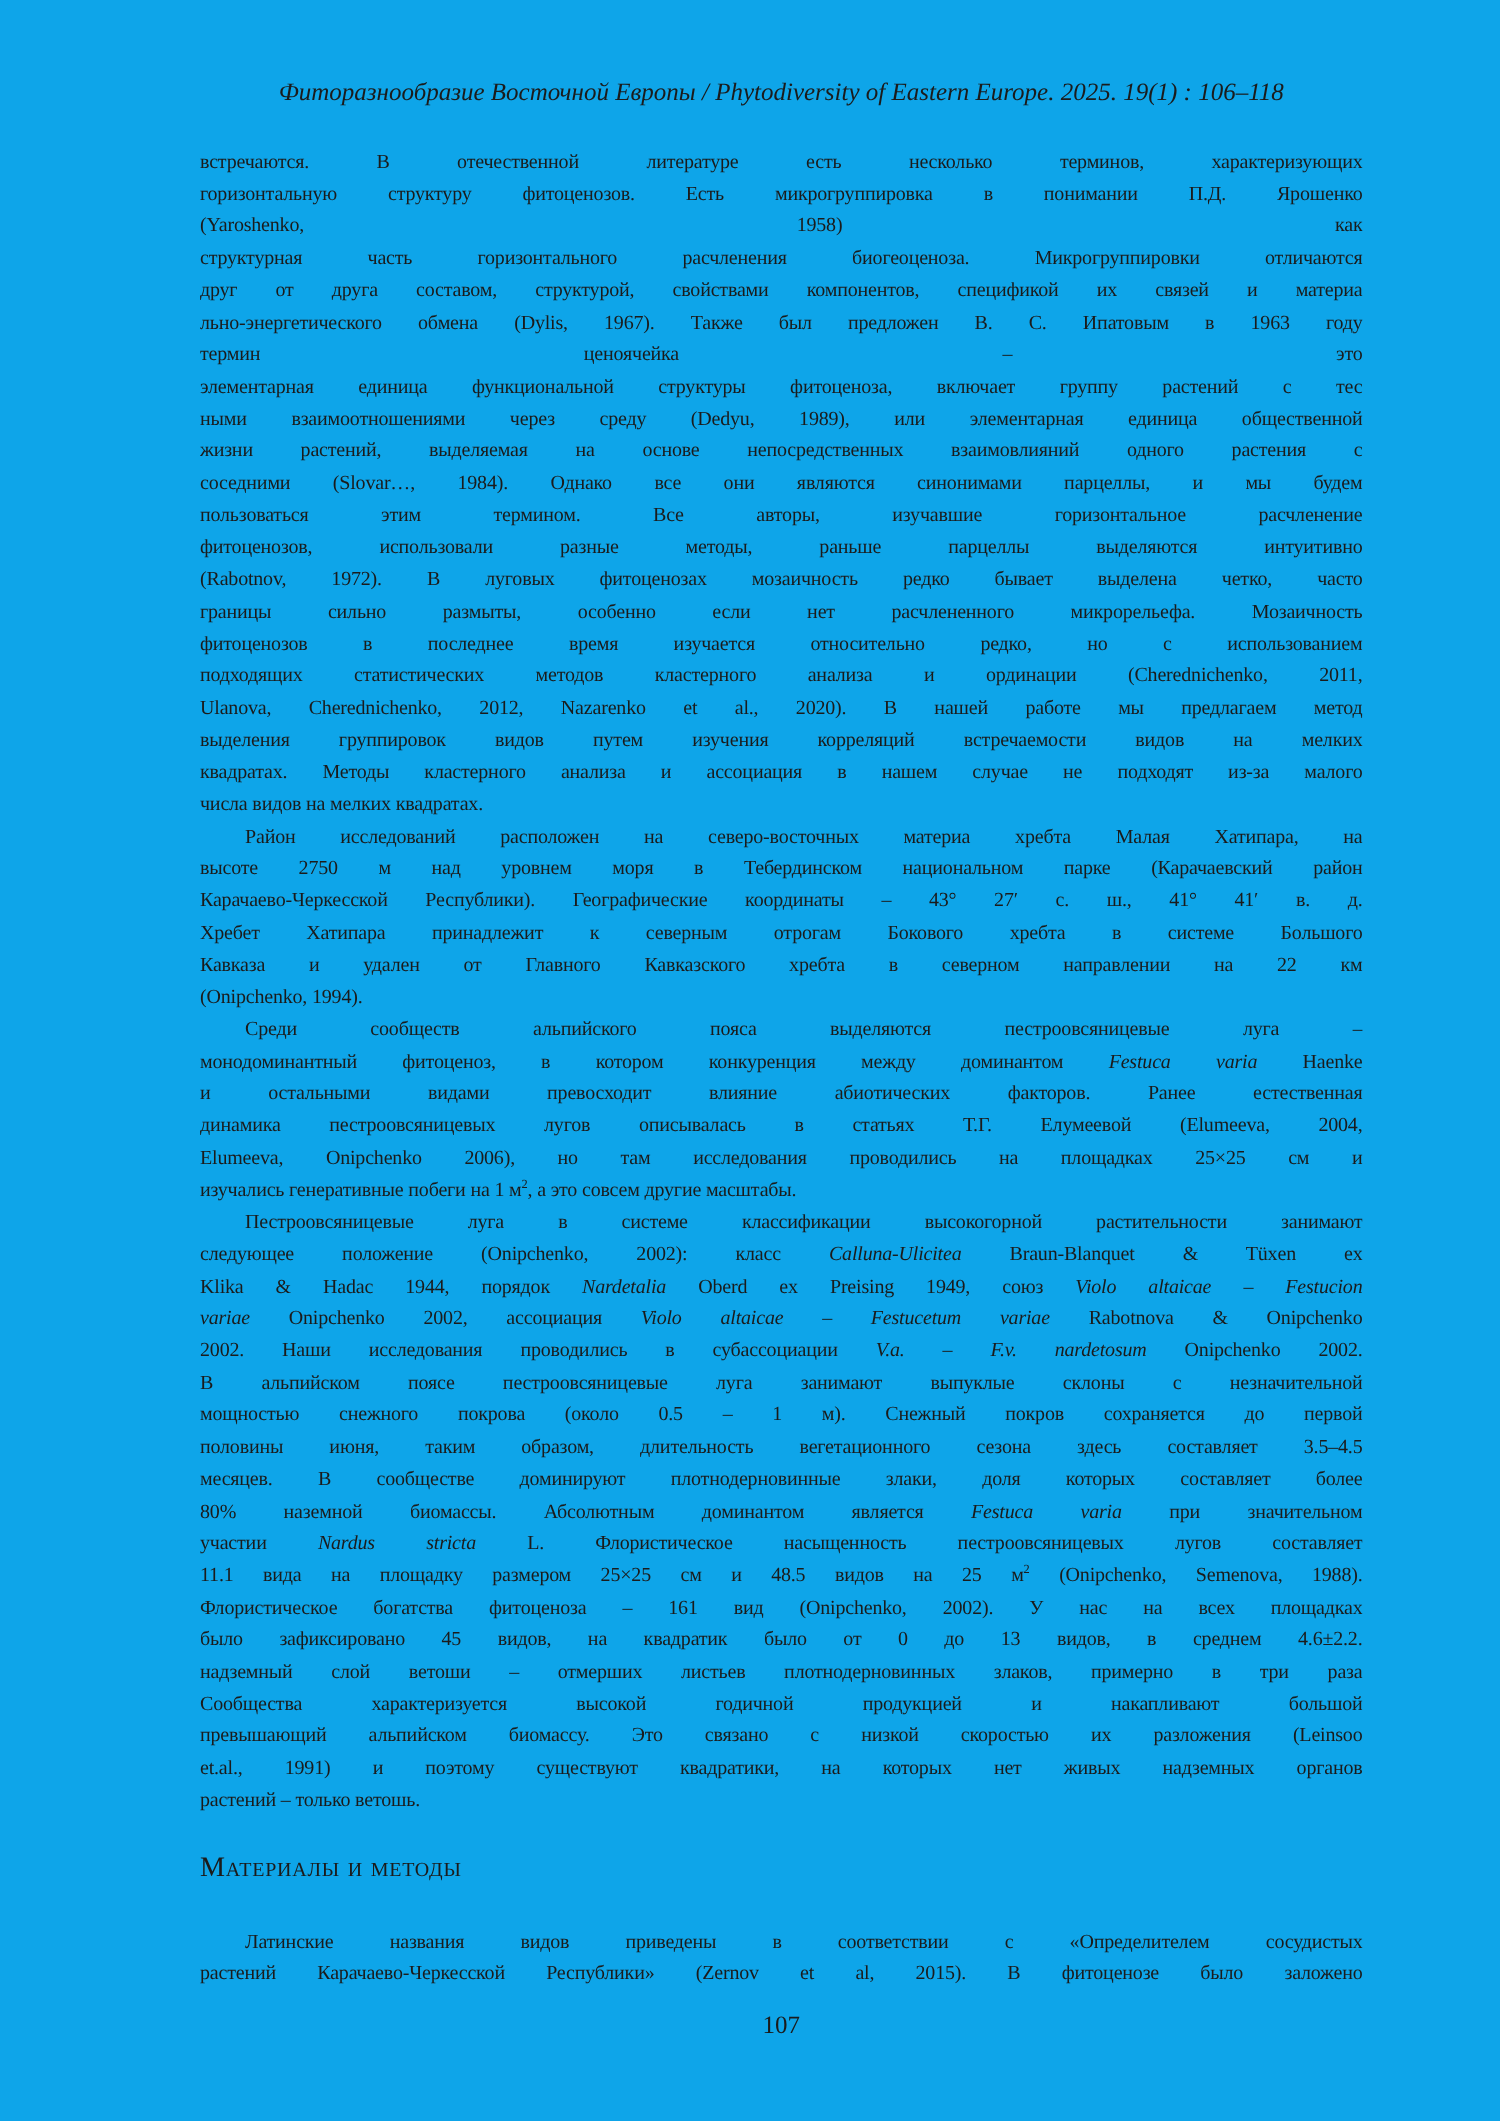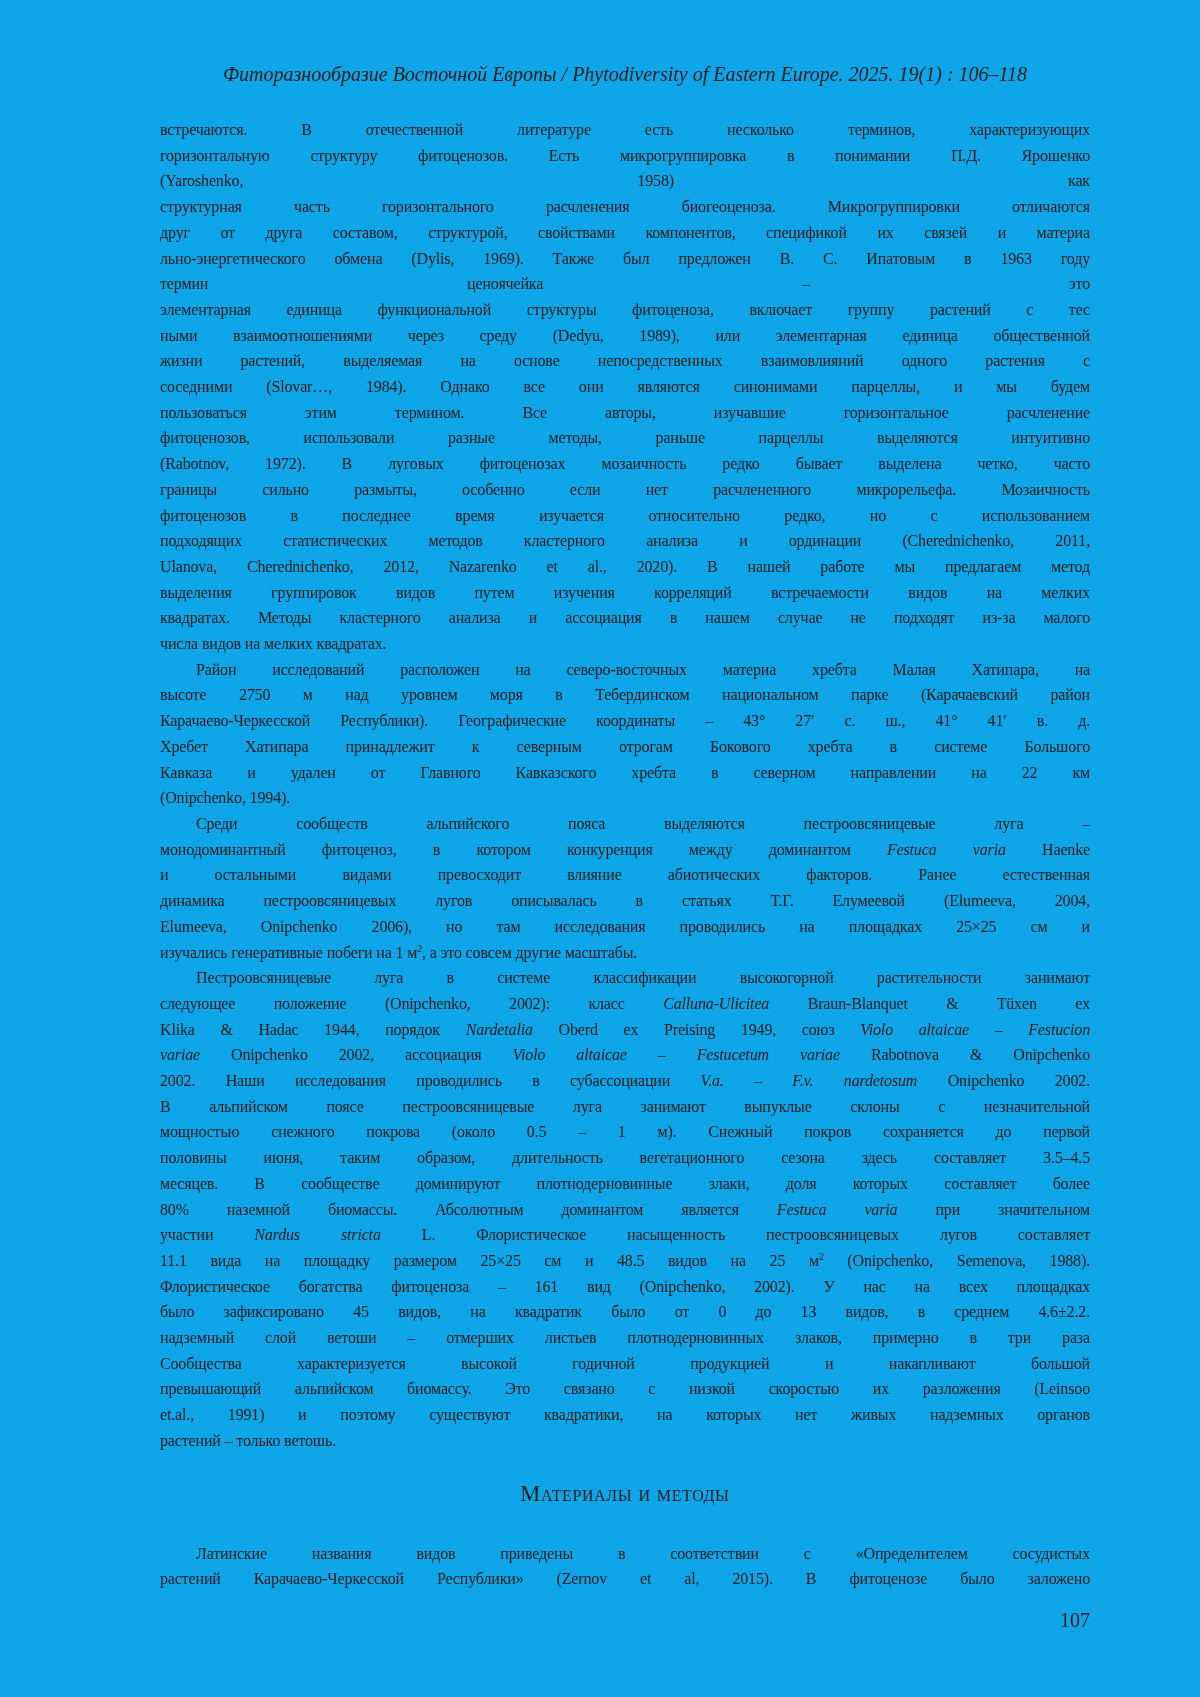--- a/index.html
+++ b/index.html
@@ -44,50 +44,50 @@
   .line.lastline {
     text-align-last: left;
   }
   .line sup {
     font-size: 0.62em;
     line-height: 0;
     vertical-align: super;
   }
   .section-heading {
     width: 930px;
-    text-align: center;
+    text-align: left;
     font-variant: small-caps;
     font-size: 22.5px;
     line-height: 26px;
     letter-spacing: 0.6px;
     margin-top: 27px;
     margin-bottom: 34px;
   }
   .page-number {
     width: 930px;
-    text-align: right;
+    text-align: center;
     font-size: 20px;
     margin-top: 17px;
   }
 </style>
 </head>
 <body>
 
 <div class="page">
   <div class="journal-header">Фиторазнообразие Восточной Европы / Phytodiversity of Eastern Europe. 2025. 19(1) : 106–118</div>
 
   <div class="body-text">
     <div id="paras-before">
         <div class="para">
           <div class="line"><span>встречаются. В отечественной литературе есть несколько терминов, характеризующих</span></div>
           <div class="line"><span>горизонтальную структуру фитоценозов. Есть микрогруппировка в понимании П.Д. Ярошенко</span></div>
           <div class="line"><span>(Yaroshenko, 1958) как</span></div>
           <div class="line"><span>структурная часть горизонтального расчленения биогеоценоза. Микрогруппировки отличаются</span></div>
           <div class="line"><span>друг от друга составом, структурой, свойствами компонентов, спецификой их связей и материа</span></div>
-          <div class="line"><span>льно-энергетического обмена (Dylis, 1969). Также был предложен В. С. Ипатовым в 1963 году</span></div>
+          <div class="line"><span>льно-энергетического обмена (Dylis, 1967). Также был предложен В. С. Ипатовым в 1963 году</span></div>
           <div class="line"><span>термин ценоячейка – это</span></div>
           <div class="line"><span>элементарная единица функциональной структуры фитоценоза, включает группу растений с тес</span></div>
           <div class="line"><span>ными взаимоотношениями через среду (Dedyu, 1989), или элементарная единица общественной</span></div>
           <div class="line"><span>жизни растений, выделяемая на основе непосредственных взаимовлияний одного растения с</span></div>
           <div class="line"><span>соседними (Slovar…, 1984). Однако все они являются синонимами парцеллы, и мы будем</span></div>
           <div class="line"><span>пользоваться этим термином. Все авторы, изучавшие горизонтальное расчленение</span></div>
           <div class="line"><span>фитоценозов, использовали разные методы, раньше парцеллы выделяются интуитивно</span></div>
           <div class="line"><span>(Rabotnov, 1972). В луговых фитоценозах мозаичность редко бывает выделена четко, часто</span></div>
           <div class="line"><span>границы сильно размыты, особенно если нет расчлененного микрорельефа. Мозаичность</span></div>
           <div class="line"><span>фитоценозов в последнее время изучается относительно редко, но с использованием</span></div>

